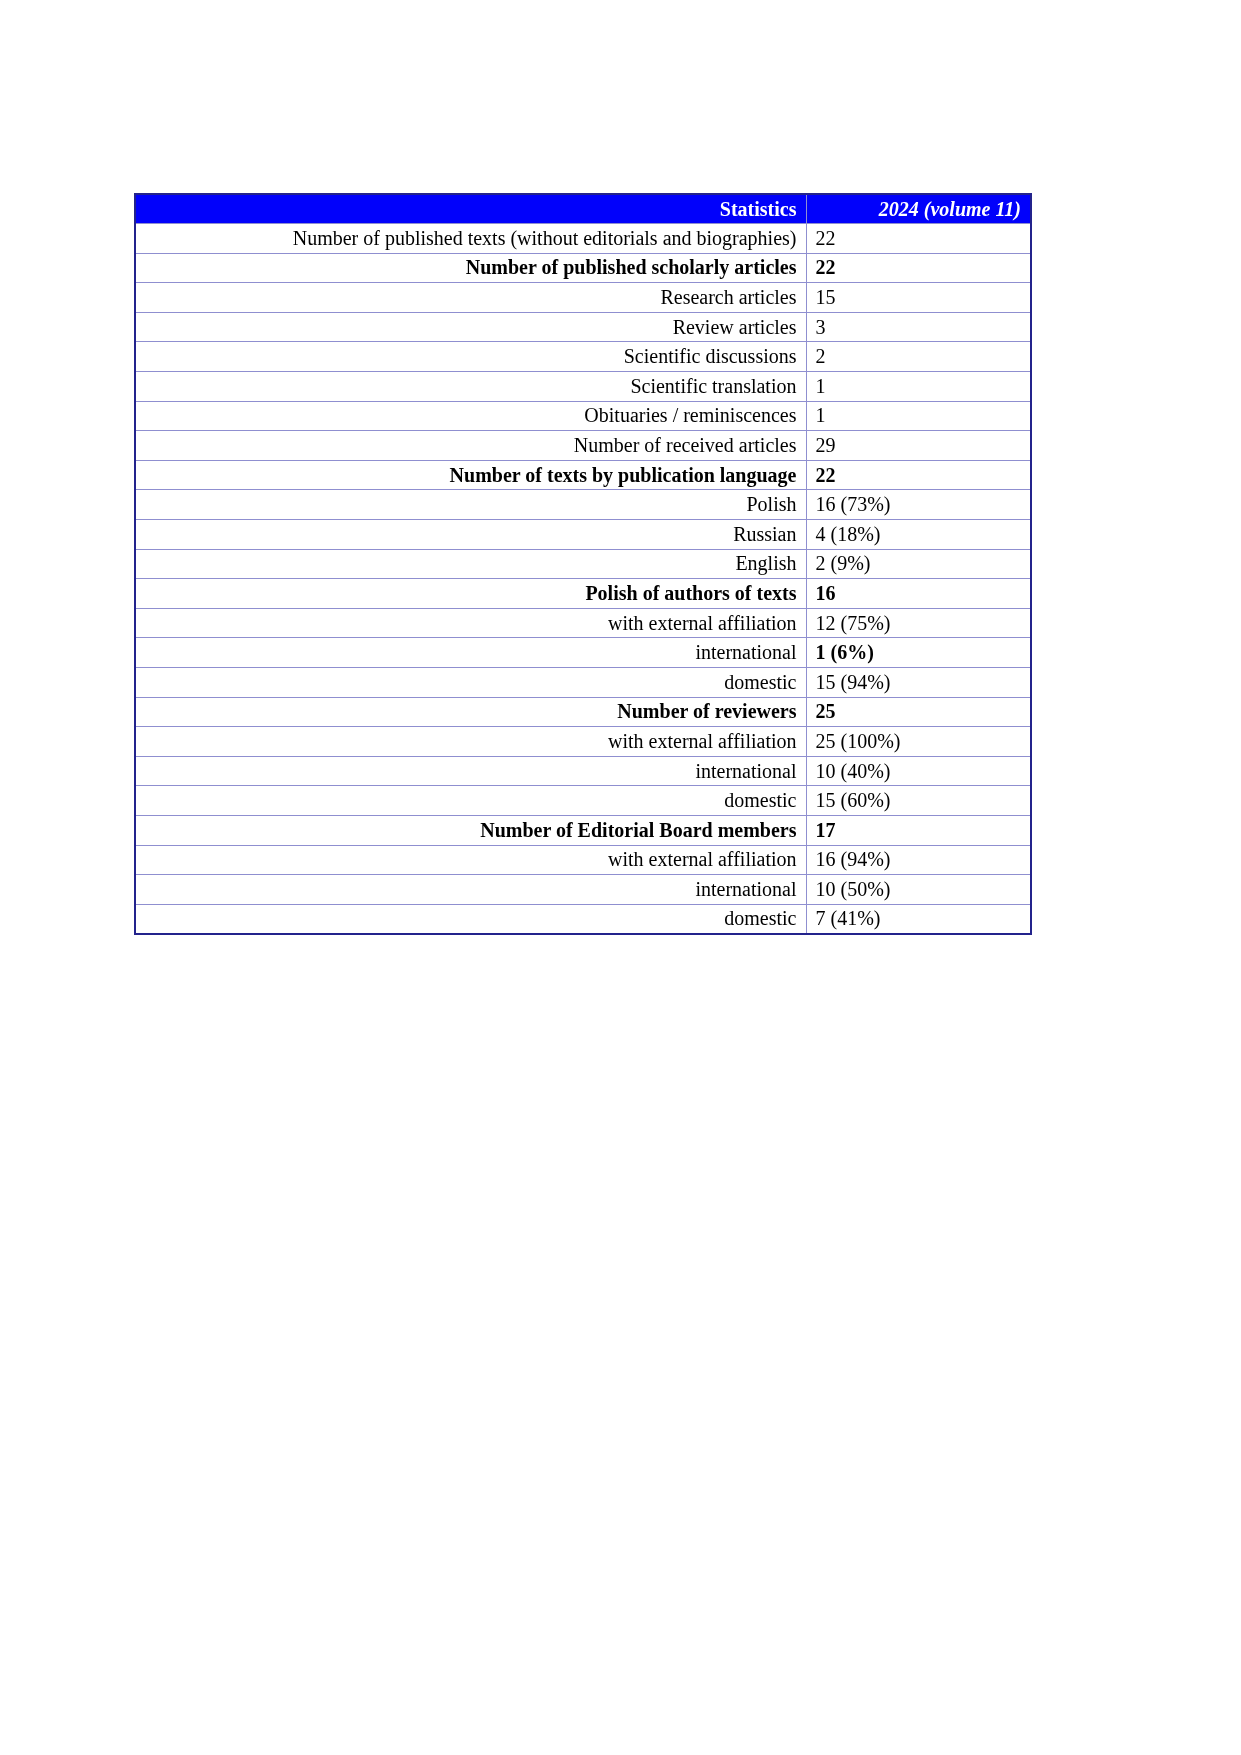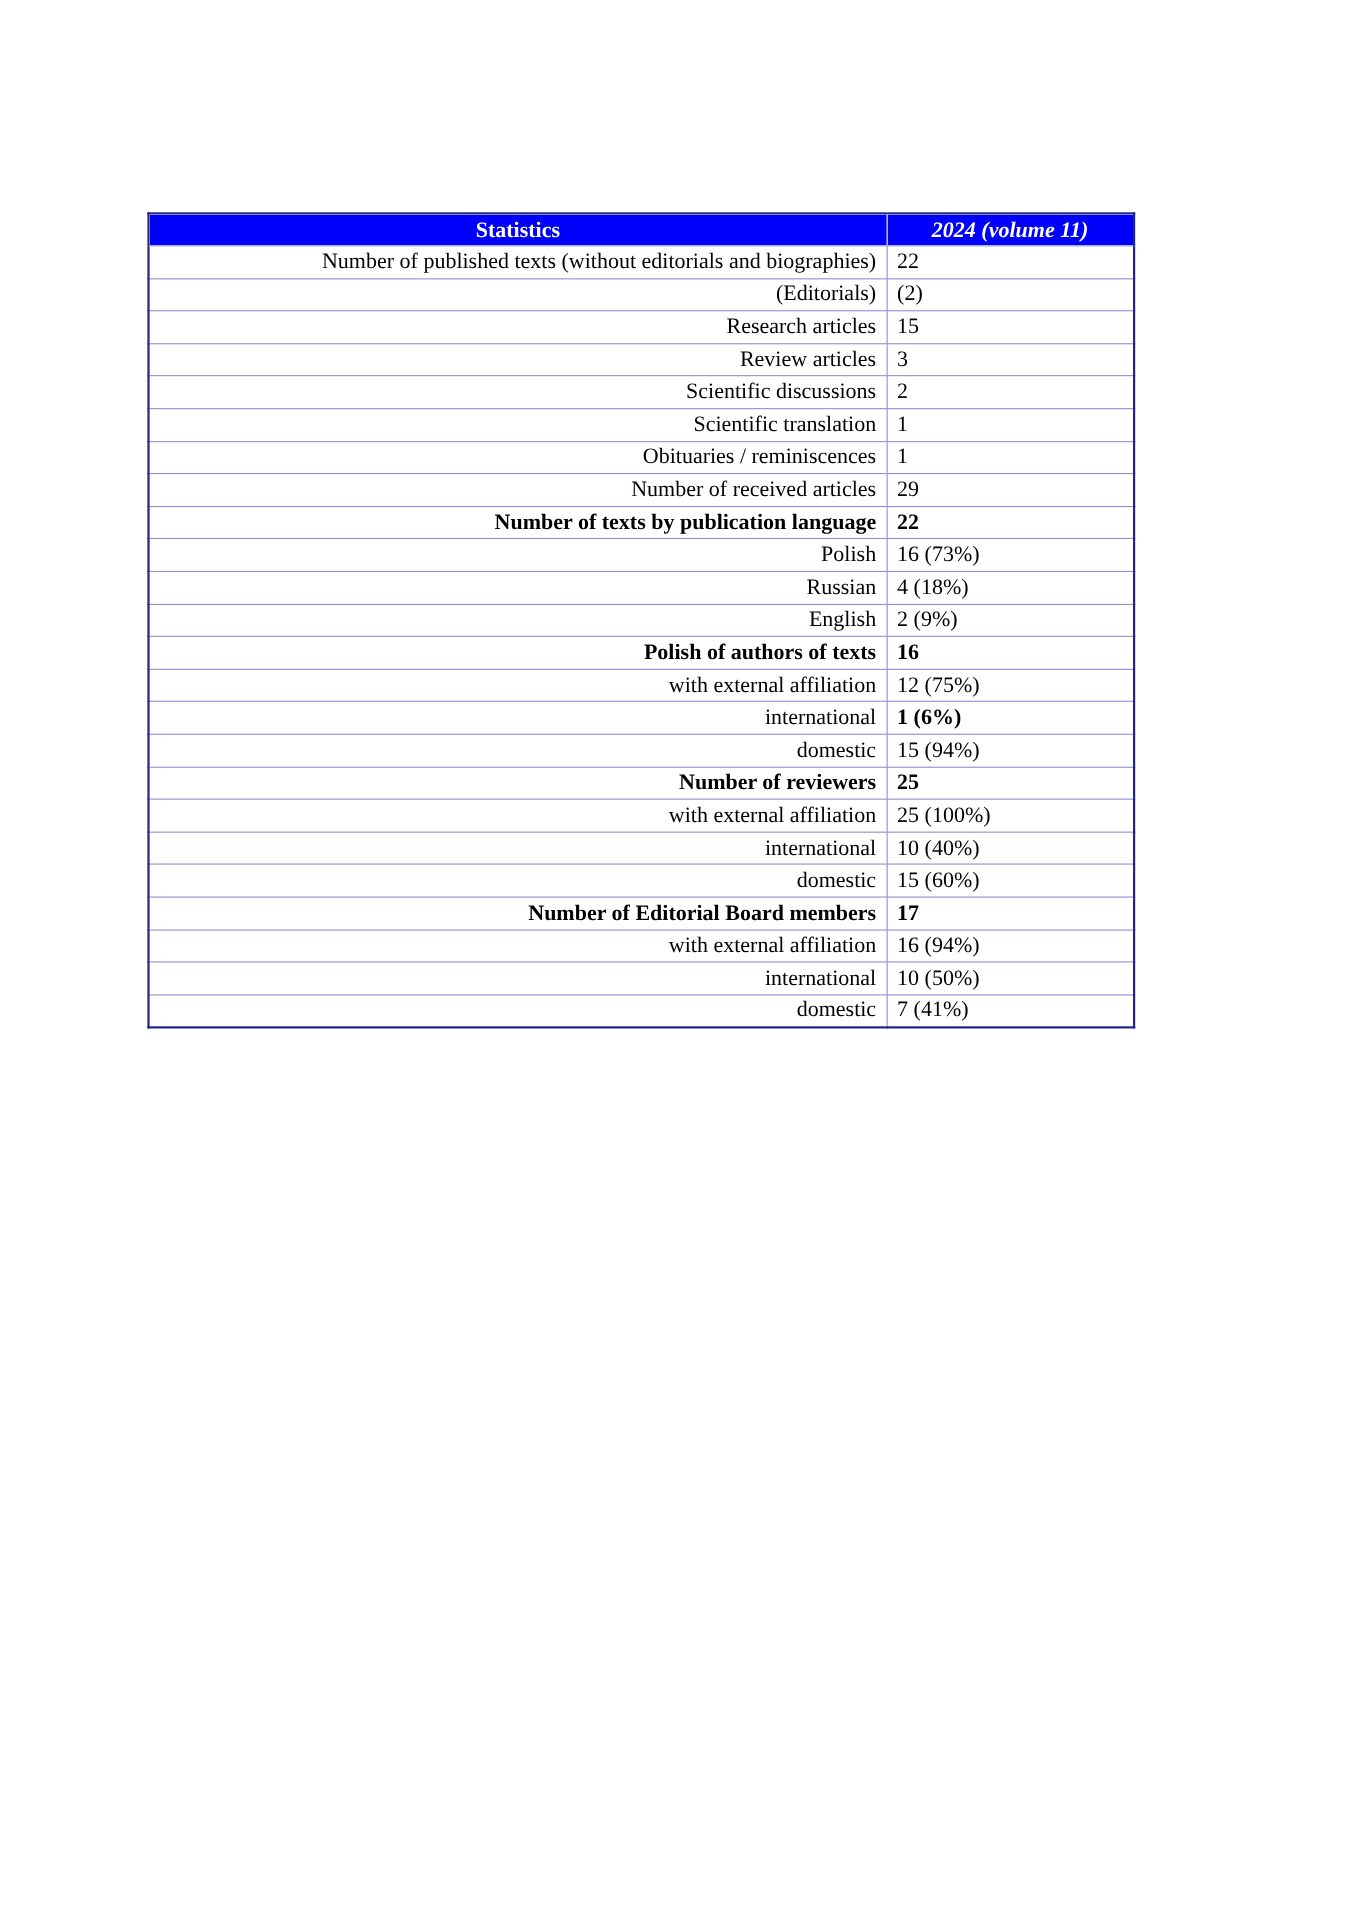--- a/index.html
+++ b/index.html
@@ -39,21 +39,21 @@
     height: 29.6px;
     padding: 1px 9px;
     overflow: hidden;
     white-space: nowrap;
     vertical-align: middle;
   }
   table.doc-table thead th {
     background: var(--header-bg);
     color: var(--header-text);
     font-weight: bold;
-    text-align: center;
+    text-align: right;
     border-top: 2px solid var(--outer-border);
   }
   table.doc-table thead th:first-child { border-left: 2px solid var(--outer-border); }
   table.doc-table thead th:last-child  { border-right: 2px solid var(--outer-border); font-style: italic; }
   td.align-left  { text-align: right; }
   td.align-right { text-align: right; padding-right: 11px; }
   td.bold, th.bold { font-weight: bold; }
   td.value-cell { text-align: left; margin-left: 32px; }
 </style>
 </head>
@@ -69,25 +69,25 @@
       <th>Statistics</th>
       <th>2024 (volume 11)</th>
     </tr>
   </thead>
   <tbody>
   <tr>
     <td class="align-left">Number of published texts (without editorials and biographies)</td>
     <td class="value-cell">22</td>
   </tr>
 
+  <tr>
+    <td class="align-left bold">Number of published scholarly articles</td>
+    <td class="value-cell bold">22</td>
+  </tr>
 
-  <tr>
-    <td class="align-right">(Editorials)</td>
-    <td class="value-cell">(2)</td>
-  </tr>
 
   <tr>
     <td class="align-right">Research articles</td>
     <td class="value-cell">15</td>
   </tr>
 
   <tr>
     <td class="align-right">Review articles</td>
     <td class="value-cell">3</td>
   </tr>

